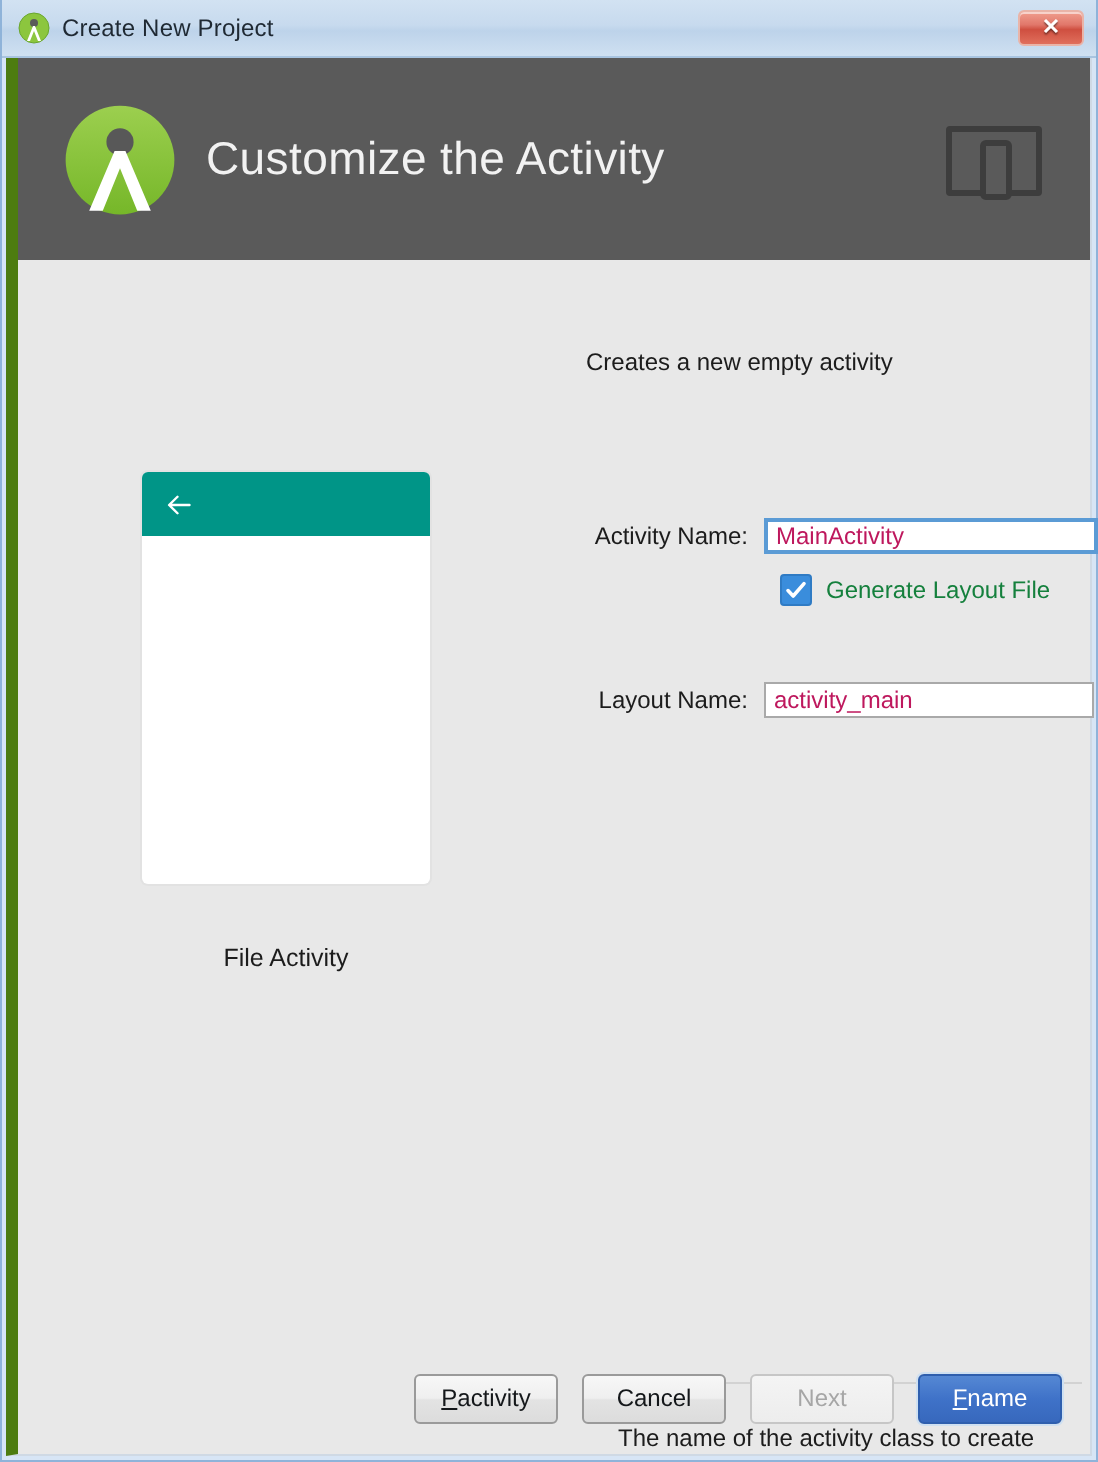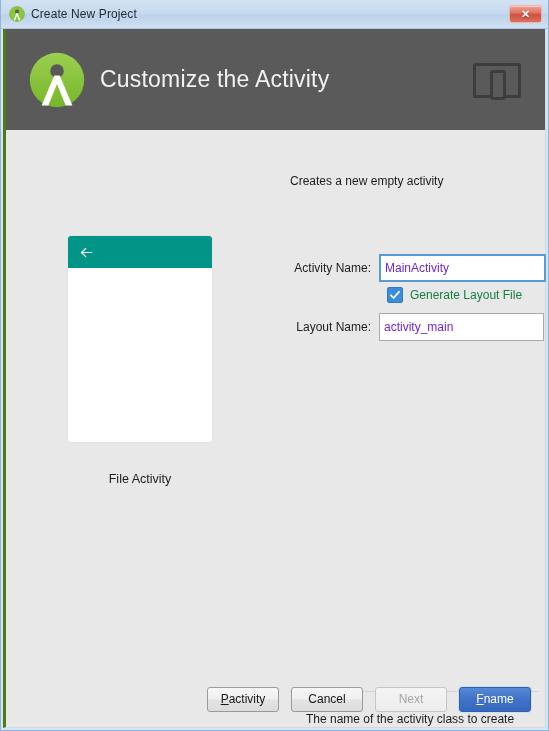--- a/index.html
+++ b/index.html
@@ -76,21 +76,21 @@
   }
 
   
   .client {
     flex: 1 1 auto;
     margin: 0 2px 2px 2px;
     background: #e8e8e8;
     position: relative;
     display: flex;
     flex-direction: column;
-    border-left: 3px solid #4d7c0f;
+    border-left: 6px solid #4d7c0f;
     border-right: 1px solid #cfd9e4;
     border-bottom: 1px solid #cfd9e4;
     box-sizing: border-box;
   }
 
   
   .wizard-header {
     flex: 0 0 101px;
     background: #5a5a5a;
     position: relative;
@@ -191,38 +191,38 @@
     margin-top: 44px;
     font-size: 12px;
     color: #1c1c1c;
   }
   .field-row {
     display: flex;
     align-items: center;
     height: 22px;
   }
   .field-row.activity { margin-top: 69px; }
-  .field-row.layout { margin-top: 13px; }
+  .field-row.layout { margin-top: 36px; }
   .field-label {
     width: 89px;
     flex: 0 0 89px;
     text-align: right;
     font-size: 12px;
     color: #1c1c1c;
     padding-right: 8px;
     box-sizing: border-box;
     white-space: nowrap;
   }
   .text-input {
     flex: 1 1 auto;
-    height: 28px;
+    height: 18px;
     box-sizing: border-box;
     font-family: "Liberation Sans", sans-serif;
     font-size: 12px;
-    color: #6d28d9;
+    color: #be185d;
     padding: 0 4px;
     background: #ffffff;
     border: 1px solid #a9a9a9;
     outline: none;
   }
   .text-input.focused {
     border: 2px solid #5b9bd5;
     box-shadow: inset 0 0 0 1px #ffffff;
   }
   .check-row {

